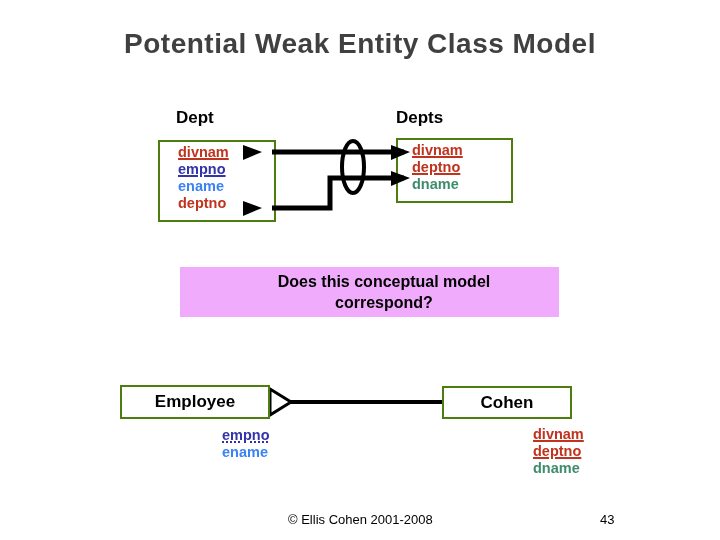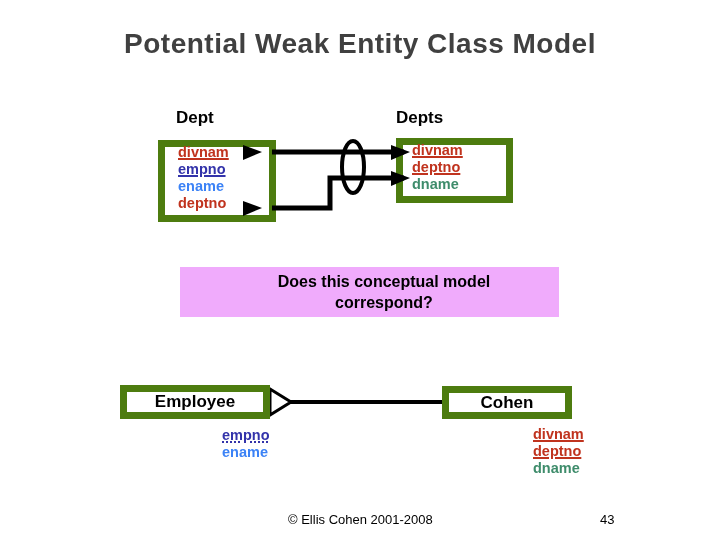--- a/index.html
+++ b/index.html
@@ -26,21 +26,21 @@
     font-size: 28px;
     font-weight: bold;
     letter-spacing: 0.5px;
     color: #404040;
     white-space: nowrap;
   }
 
   
   .ent-box {
     position: absolute;
-    border: 7px solid #4d7c0f;
+    border: 2px solid #4d7c0f;
     background: #ffffff;
     box-sizing: border-box;
   }
   .box-caption {
     position: absolute;
     font-size: 17px;
     font-weight: bold;
     color: #000000;
     white-space: nowrap;
   }

